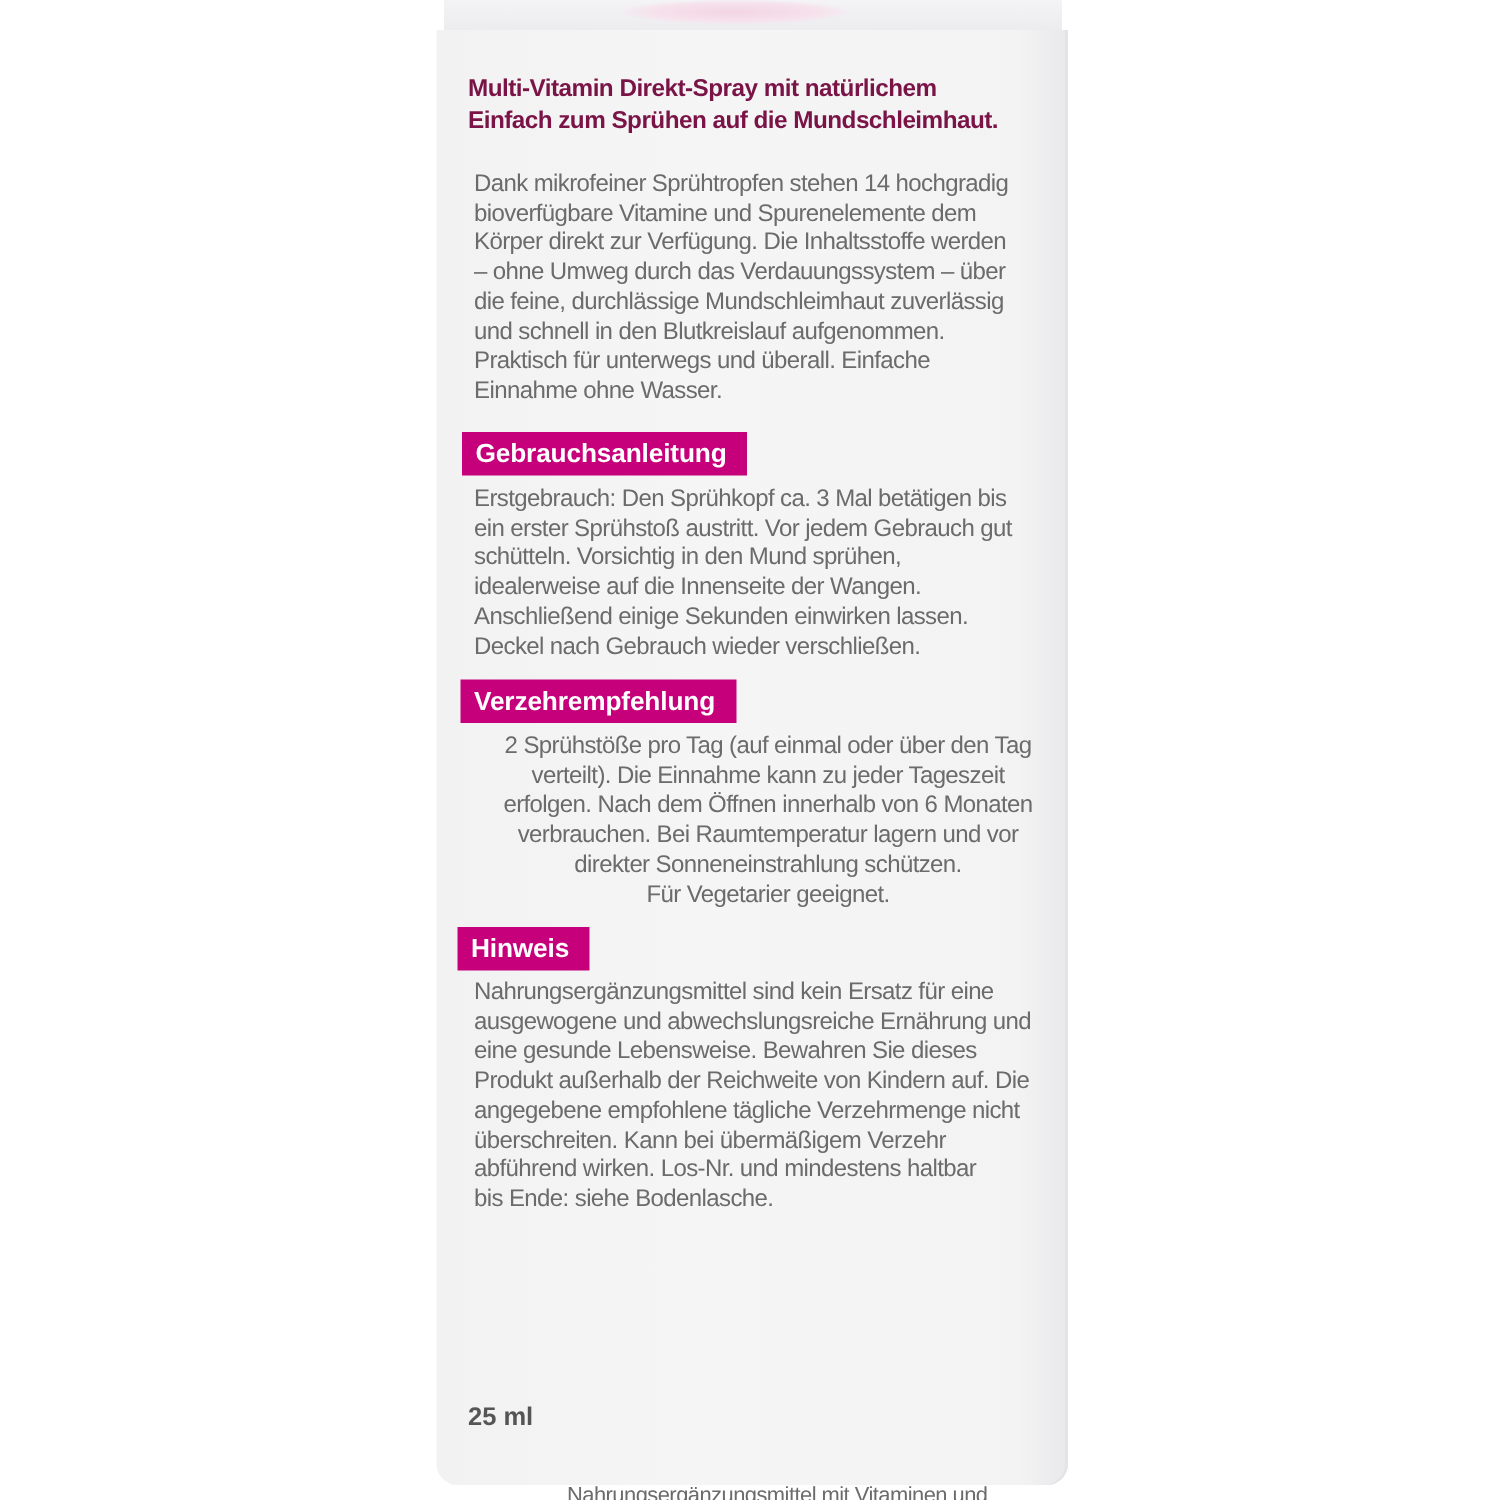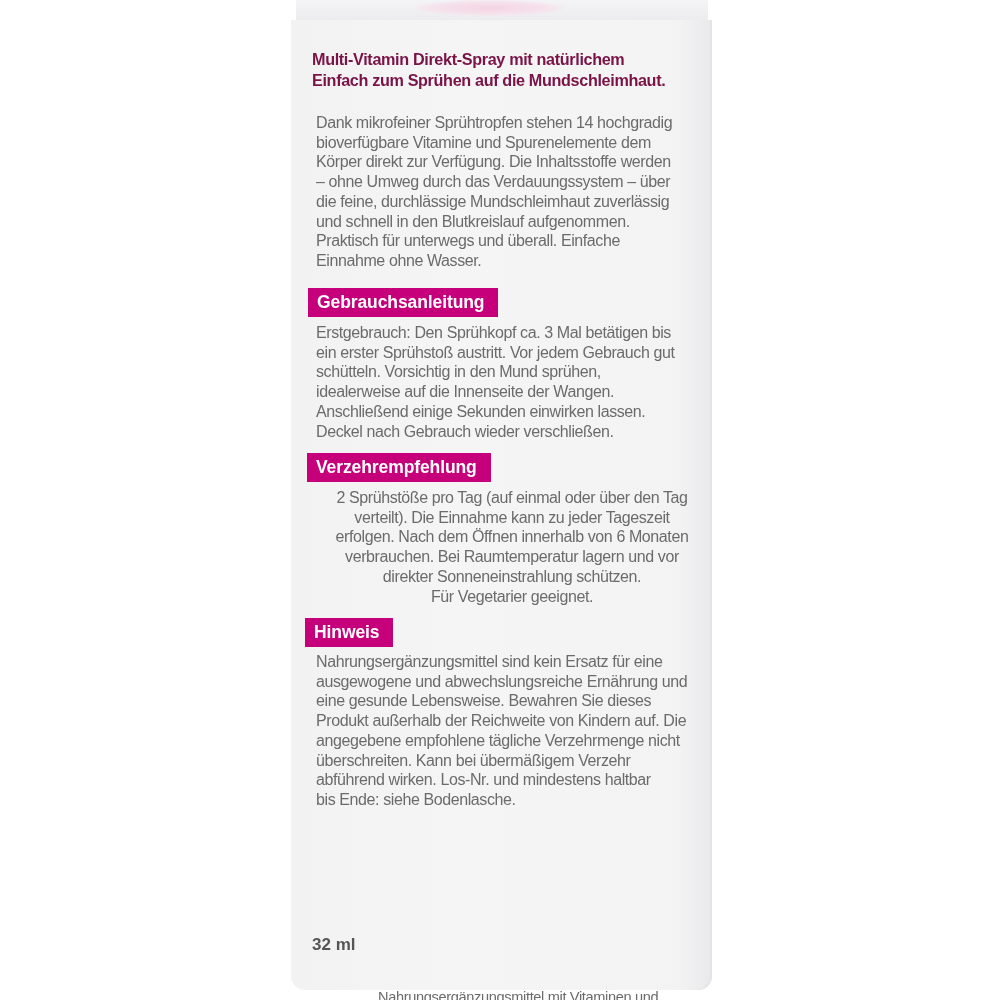--- a/index.html
+++ b/index.html
@@ -85,15 +85,15 @@
 <div class="heading" style="left:305px; top:618px;">Hinweis</div>
 <div class="body-text" style="top:652px;">Nahrungsergänzungsmittel sind kein Ersatz für eine
 ausgewogene und abwechslungsreiche Ernährung und
 eine gesunde Lebensweise. Bewahren Sie dieses
 Produkt außerhalb der Reichweite von Kindern auf. Die
 angegebene empfohlene tägliche Verzehrmenge nicht
 überschreiten. Kann bei übermäßigem Verzehr
 abführend wirken. Los-Nr. und mindestens haltbar
 bis Ende: siehe Bodenlasche.</div>
 
-<div class="foot-size">32 ml</div>
+<div class="foot-size">25 ml</div>
 <div class="foot-text">Nahrungsergänzungsmittel mit Vitaminen und
 Spurenelementen. Mit Süßungsmittel.</div>
 
 </body></html>

